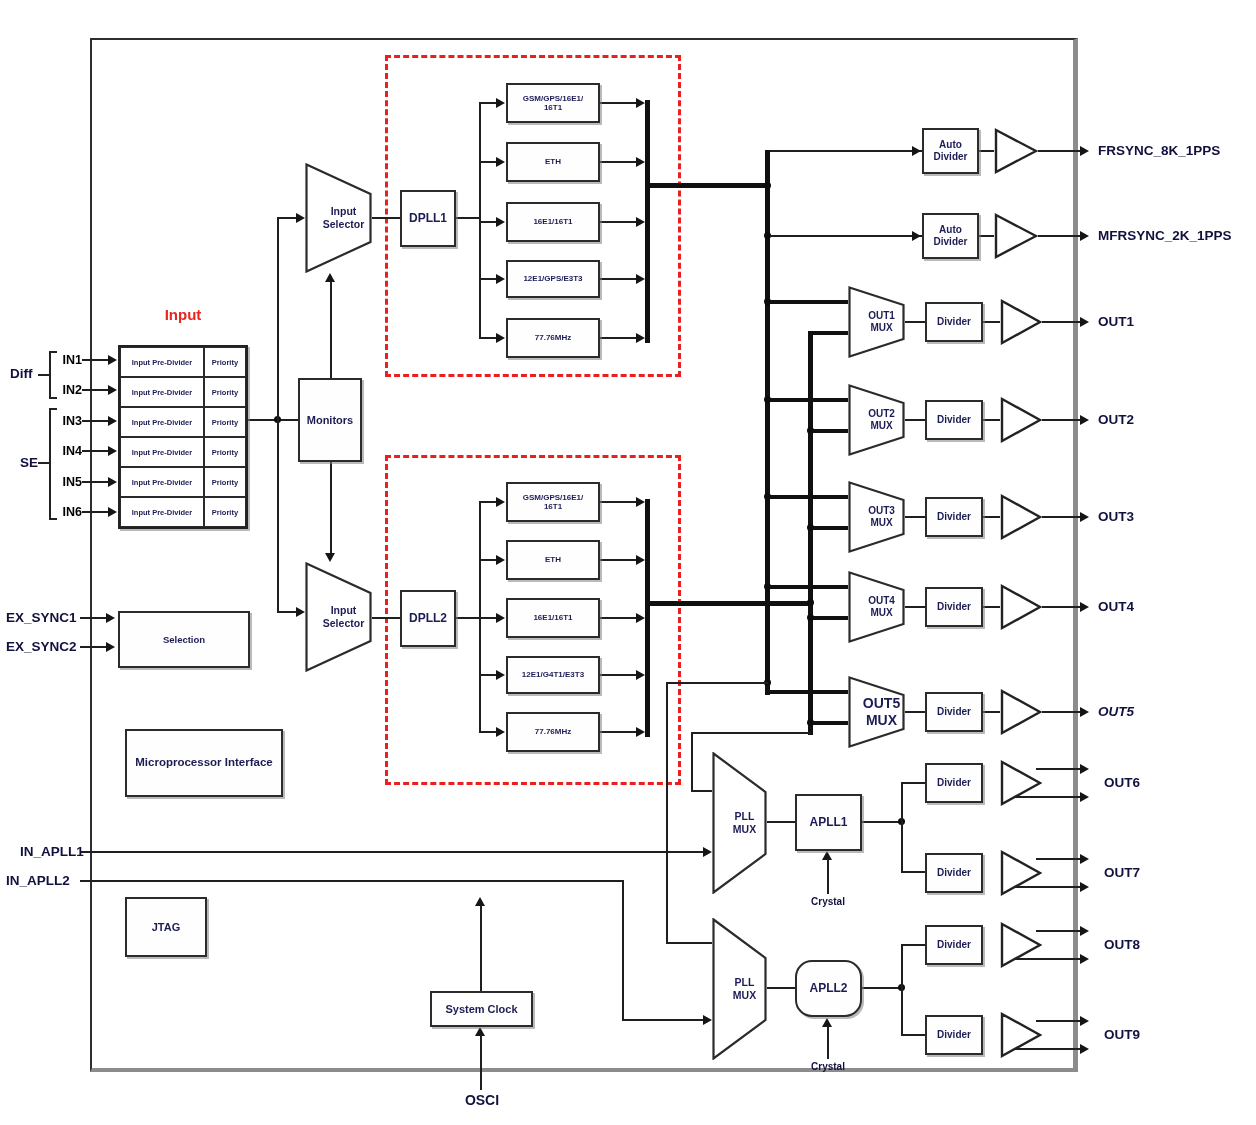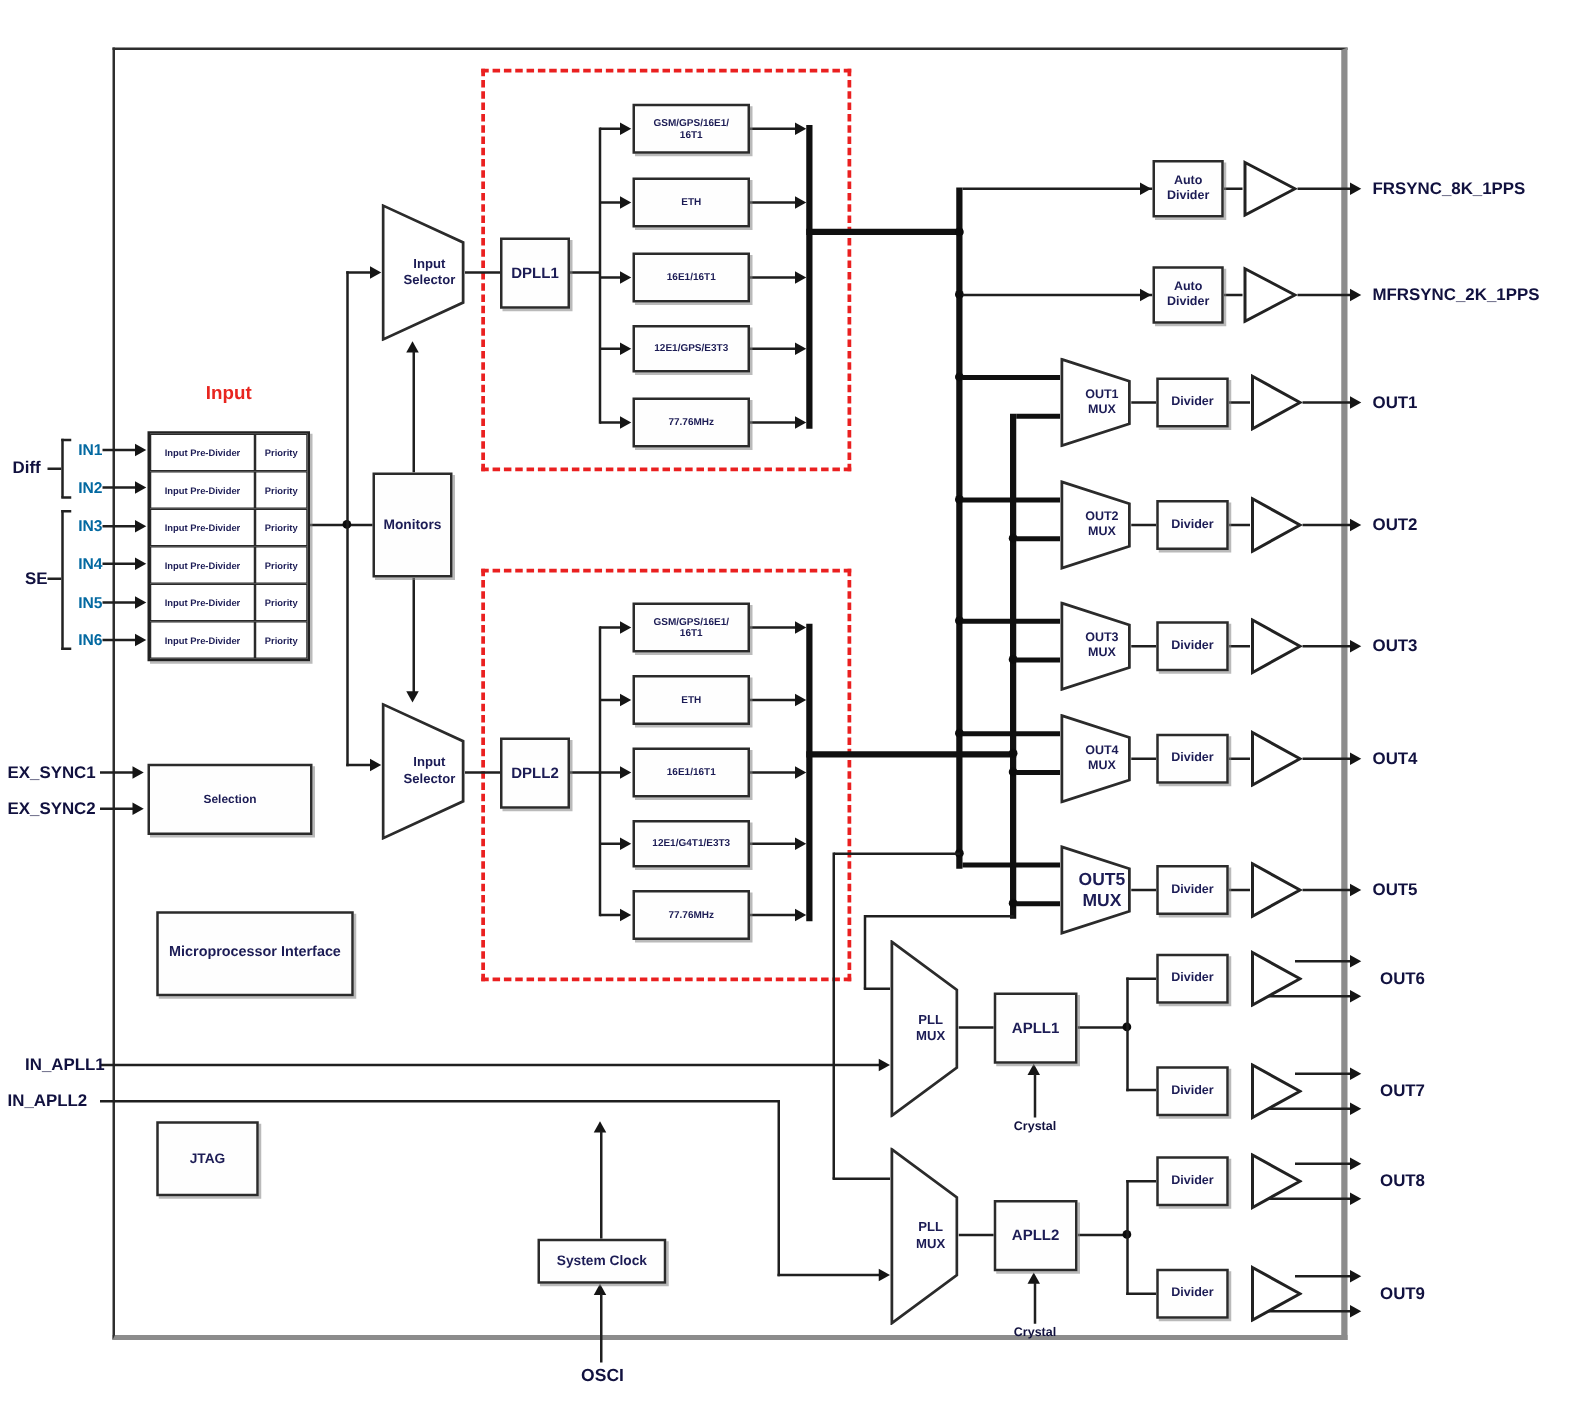--- a/index.html
+++ b/index.html
@@ -14,21 +14,21 @@
   .tv{position:absolute;width:5px;background:#101010;}
   .h4{position:absolute;height:4px;background:#101010;}
   .a-r{position:absolute;width:0;height:0;border-top:5.5px solid transparent;
        border-bottom:5.5px solid transparent;border-left:9.5px solid #151515;}
   .a-u{position:absolute;width:0;height:0;border-left:5.5px solid transparent;
        border-right:5.5px solid transparent;border-bottom:9.5px solid #151515;}
   .a-d{position:absolute;width:0;height:0;border-left:5.5px solid transparent;
        border-right:5.5px solid transparent;border-top:9.5px solid #151515;}
   .dot{position:absolute;width:7px;height:7px;border-radius:50%;background:#0c0c0c;}
   .lbl{position:absolute;font-size:13.5px;font-weight:600;color:#11113f;white-space:nowrap;}
-  .pin{position:absolute;width:28px;text-align:right;font-size:12.5px;font-weight:600;color:#0369a1;}
+  .pin{position:absolute;width:28px;text-align:right;font-size:12.5px;font-weight:600;color:#000000;}
   .shape{position:absolute;}
   .shape .cap{position:absolute;left:0;top:0;right:10px;bottom:0;display:flex;align-items:center;
        justify-content:center;text-align:center;font-weight:600;color:#1c1c55;line-height:1.2;margin-left:20px;}
   .red-dash{position:absolute;box-sizing:border-box;border:3px dashed #ea2020;}
   .freq{font-size:8px;font-weight:600;}
   .freq span{display:block;}
   #chip{position:absolute;box-sizing:border-box;left:90px;top:38px;width:988px;height:1034px;
         border-top:2px solid #2e2e2e;border-left:2px solid #2e2e2e;
         border-right:5px solid #8c8c8c;border-bottom:4px solid #8c8c8c;}
   #intable{position:absolute;left:118px;top:345px;width:130px;height:184px;box-sizing:border-box;
@@ -383,21 +383,21 @@
       </svg></div>
   <div class="lbl" style="left:1098px;top:599px;">OUT4</div>
 
   <div class="shape" style="left:848px;top:676px;width:57px;height:72px;"><svg width="57" height="72">
         <polygon points="1.5,1.5 55.5,19 55.5,53 1.5,70.5" fill="#fff" stroke="#2b2b2b" stroke-width="2.2"></polygon>
       </svg><div class="cap" style="font-size:14px;">OUT5 MUX</div></div>
   <div class="bx" style="left:925px;top:692px;width:58px;height:40px;font-size:10px;font-weight:600;">Divider</div>
   <div class="shape" style="left:1000px;top:689px;"><svg width="42" height="46">
         <polygon points="2,2 40,23 2,44" fill="#fff" stroke="#222" stroke-width="2.4"></polygon>
       </svg></div>
-  <div class="lbl" style="left:1098px;top:704px;">OUT5</div>
+  <div class="lbl" style="left:1098px;top:704px;font-style:italic;">OUT5</div>
 
   <div class="lbl" style="left:6px;top:610px;">EX_SYNC1</div>
   <div class="lbl" style="left:6px;top:639px;">EX_SYNC2</div>
   <div class="bx" style="left:125px;top:729px;width:158px;height:68px;font-size:11.5px;font-weight:600;">Microprocessor Interface</div>
 
   <div class="bx" style="left:118px;top:611px;width:132px;height:57px;font-size:9.5px;font-weight:600;">Selection</div>
   <div class="bx" style="left:125px;top:897px;width:82px;height:60px;font-size:11px;font-weight:600;">JTAG</div>
 
   <div class="lbl" style="left:20px;top:844px;">IN_APLL1</div>
   <div class="lbl" style="left:6px;top:873px;">IN_APLL2</div>
@@ -420,21 +420,21 @@
         <polygon points="2,2 40,23 2,44" fill="#fff" stroke="#222" stroke-width="2.4"></polygon>
       </svg></div>
   <div class="lbl" style="left:1104px;top:865px;">OUT7</div>
 
   <div class="shape" style="left:712px;top:918px;width:55px;height:142px;">
     <svg width="55" height="142">
         <polygon points="1.5,1.5 53.5,40 53.5,102 1.5,140.5" fill="#fff" stroke="#2b2b2b" stroke-width="2.2"></polygon>
       </svg>
     <div class="cap" style="font-size:10.5px;">PLL MUX</div>
   </div>
-  <div class="bx" style="left:795px;top:960px;width:67px;height:57px;font-size:12px;font-weight:700;">APLL2</div>
+  <div class="bx" style="left:795px;top:960px;width:67px;height:57px;font-size:12px;font-weight:700;border-radius:17px;">APLL2</div>
   <div class="lbl" style="left:800px;top:1061px;width:56px;text-align:center;font-size:10px;font-weight:600;">Crystal</div>
   <div class="bx" style="left:925px;top:925px;width:58px;height:40px;font-size:10px;font-weight:600;">Divider</div>
   <div class="shape" style="left:1000px;top:922px;"><svg width="42" height="46">
         <polygon points="2,2 40,23 2,44" fill="#fff" stroke="#222" stroke-width="2.4"></polygon>
       </svg></div>
   <div class="lbl" style="left:1104px;top:937px;">OUT8</div>
   <div class="bx" style="left:925px;top:1015px;width:58px;height:40px;font-size:10px;font-weight:600;">Divider</div>
   <div class="shape" style="left:1000px;top:1012px;"><svg width="42" height="46">
         <polygon points="2,2 40,23 2,44" fill="#fff" stroke="#222" stroke-width="2.4"></polygon>
       </svg></div>

